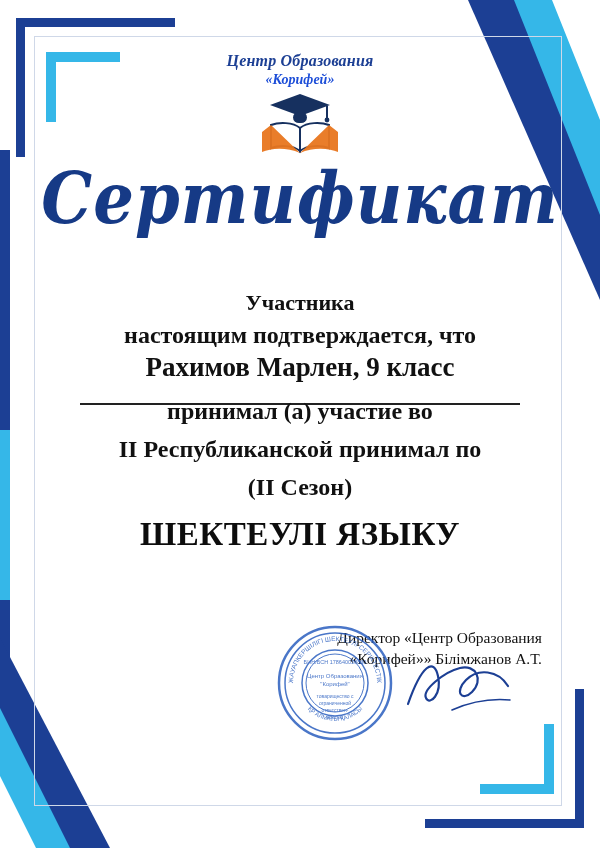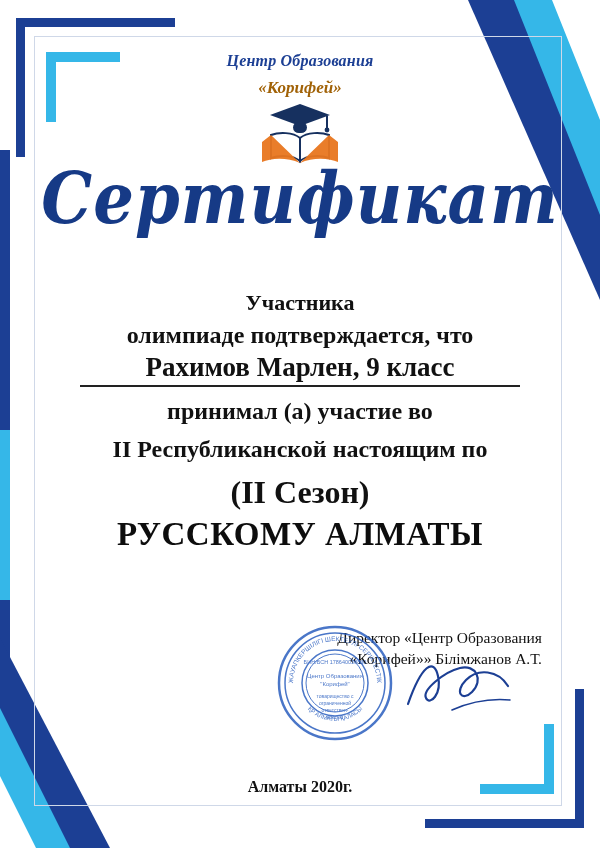--- a/index.html
+++ b/index.html
@@ -140,23 +140,23 @@
     font-style: italic;
     font-weight: bold;
     font-size: 16px;
     color: #1c3f94;
     letter-spacing: 0.2px;
   }
   .logo-line2 {
     font-family: "Liberation Serif", serif;
     font-style: italic;
     font-weight: bold;
-    font-size: 17px;
-    color: #a16207;
-    margin-top: 8px;
+    font-size: 14px;
+    color: #1d4ed8;
+    margin-top: 2px;
   }
   .logo-emblem {
     margin-top: 4px;
   }
 
   .title-script {
     position: absolute;
     left: 0; top: 160px;
     width: 600px;
     font-family: "DejaVu Serif", serif;
@@ -182,21 +182,21 @@
     width: 600px;
     font-size: 24px;
     font-weight: bold;
     color: #111111;
   }
   .name-wrap {
     position: absolute;
     left: 80px; top: 352px;
     width: 440px;
     border-bottom: 2px solid #222222;
-    padding-bottom: 2px;
+    padding-bottom: 20px;
   }
   .name {
     font-size: 27px;
     font-weight: bold;
     color: #111111;
   }
   .line-a {
     position: absolute;
     left: 0; top: 398px;
     width: 600px;
@@ -210,21 +210,21 @@
     left: 0; top: 436px;
     width: 600px;
     font-size: 24px;
     font-weight: bold;
     color: #111111;
   }
   .line-c {
     position: absolute;
     left: 0; top: 474px;
     width: 600px;
-    font-size: 32px;
+    font-size: 24px;
     font-weight: bold;
     color: #111111;
   }
   .subject {
     position: absolute;
     left: 0; top: 516px;
     width: 600px;
     font-size: 33px;
     font-weight: bold;
     color: #0d0d0d;
@@ -316,30 +316,30 @@
           <path d="M14,33 L5,40 L5,60 C14,56 30,55 43,61" fill="#e8761f" opacity="0.95"></path>
           <path d="M72,33 L81,40 L81,60 C72,56 56,55 43,61" fill="#e8761f" opacity="0.95"></path>
           <path d="M43,36 L43,59" stroke="#16305f" stroke-width="2"></path>
         </svg>
       </div>
     </div>
 
     <div class="title-script">Сертификат</div>
 
     <div class="role">Участника</div>
-    <div class="confirm">олимпиаде подтверждается, что</div>
+    <div class="confirm">настоящим подтверждается, что</div>
 
     <div class="name-wrap">
       <span class="name">Рахимов Марлен, 9 класс</span>
     </div>
 
     <div class="line-a">принимал (а) участие во</div>
-    <div class="line-b">II Республиканской настоящим по</div>
+    <div class="line-b">II Республиканской принимал по</div>
     <div class="line-c">(II Сезон)</div>
-    <div class="subject">РУССКОМУ АЛМАТЫ</div>
+    <div class="subject">ШЕКТЕУЛІ ЯЗЫКУ</div>
 
 
     <div class="director-block">
       <div>Директор «Центр Образования</div>
       <div>«Корифей»» Білімжанов А.Т.</div>
     </div>
 
     <div class="stamp">
       <svg width="118" height="118" viewBox="0 0 118 118">
         <circle cx="59" cy="59" r="56" fill="none" stroke="#2b5fbf" stroke-width="2.5"></circle>
@@ -366,16 +366,15 @@
       </svg>
     </div>
 
     <div class="signature">
       <svg width="120" height="80" viewBox="0 0 120 80">
         <path d="M8,58 C22,18 34,12 38,30 C42,48 30,60 26,52 C22,44 44,26 60,22 C76,18 84,34 72,46 C62,56 54,46 66,34 C78,22 98,24 108,40" fill="none" stroke="#1c3f94" stroke-width="2.2" stroke-linecap="round"></path>
         <path d="M52,64 C70,56 88,52 110,54" fill="none" stroke="#1c3f94" stroke-width="1.6" stroke-linecap="round"></path>
       </svg>
     </div>
 
-    <div class="city-date">Алматы 2020г.</div>
 
   </div>
 </div>
 
 </body></html>

